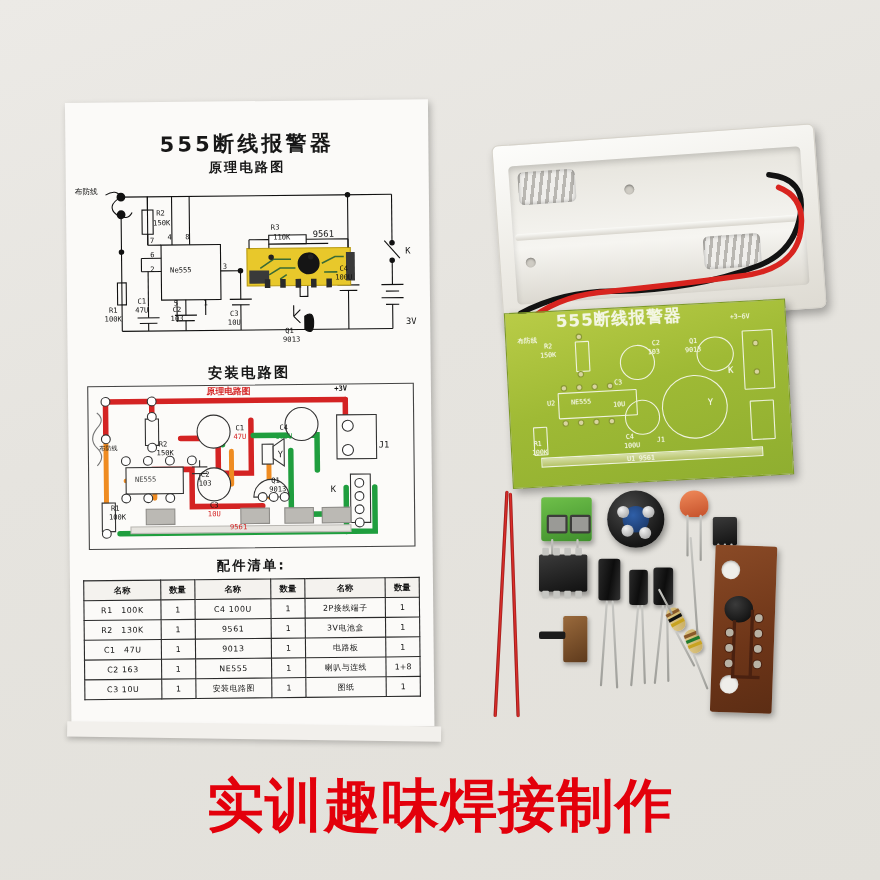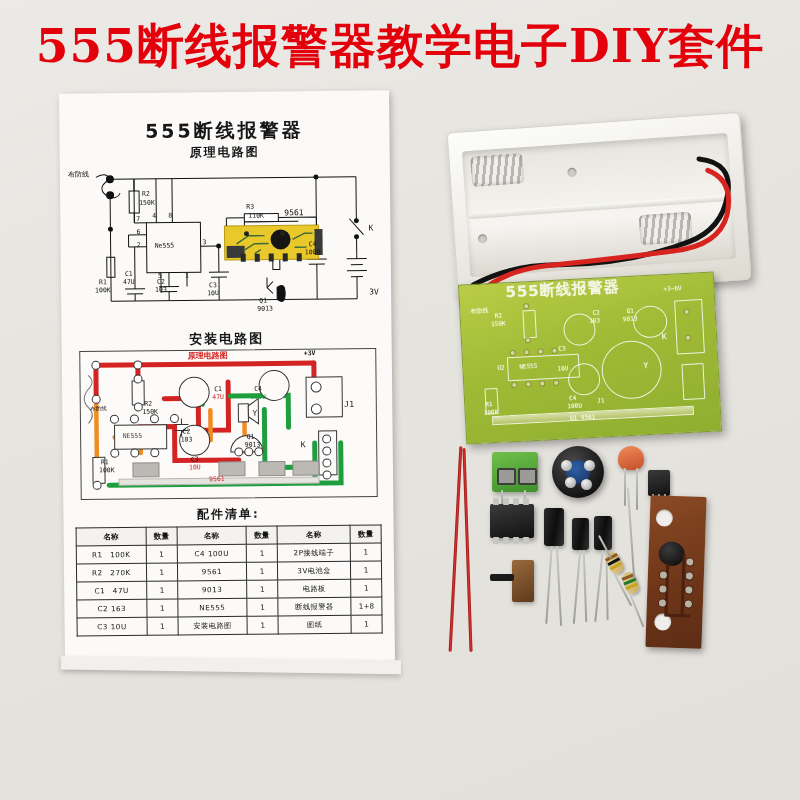--- a/index.html
+++ b/index.html
@@ -139,21 +139,20 @@
     border-radius:50%;background:radial-gradient(circle at 38% 32%,#3b3b3b,#060606);}
   .m-trace{position:absolute;background:#4a2110;}
   .m-pad{position:absolute;width:7px;height:7px;border-radius:50%;
     background:#b8b2a4;box-shadow:0 0 0 1px #4a2110;}
 </style>
 </head>
 <body>
 
 <div id="stage">
 
-  <div class="banner" id="title-top">555断线报警器教学电子DIY套件</div>
 
   <div id="sheet">
 
     <div class="sh-title" id="sch-title">555断线报警器</div>
     <div class="sh-title" id="sch-sub">原理电路图</div>
 
     <div id="schematic">
       <svg width="314" height="162" viewBox="0 0 314 162">
         <g stroke="#111" stroke-width="1" fill="none">
           <path d="M42 18 H240 M240 18 H288"></path>
@@ -380,41 +379,41 @@
       <tbody>
         <tr>
           <td class="nm">R1　100K</td>
           <td class="qt">1</td>
           <td class="nm">C4 100U</td>
           <td class="qt">1</td>
           <td class="nm">2P接线端子</td>
           <td class="qt">1</td>
         </tr>
         <tr>
-          <td class="nm">R2　270K</td>
+          <td class="nm">R2　130K</td>
           <td class="qt">1</td>
           <td class="nm">9561</td>
           <td class="qt">1</td>
           <td class="nm">3V电池盒</td>
           <td class="qt">1</td>
         </tr>
         <tr>
           <td class="nm">C1　47U</td>
           <td class="qt">1</td>
           <td class="nm">9013</td>
           <td class="qt">1</td>
           <td class="nm">电路板</td>
           <td class="qt">1</td>
         </tr>
         <tr>
           <td class="nm">C2 163</td>
           <td class="qt">1</td>
           <td class="nm">NE555</td>
           <td class="qt">1</td>
-          <td class="nm">断线报警器</td>
+          <td class="nm">喇叭与连线</td>
           <td class="qt">1+8</td>
         </tr>
         <tr>
           <td class="nm">C3 10U</td>
           <td class="qt">1</td>
           <td class="nm">安装电路图</td>
           <td class="qt">1</td>
           <td class="nm">图纸</td>
           <td class="qt">1</td>
         </tr>
@@ -577,13 +576,14 @@
     <div class="m-trace" style="left:34px;top:58px;width:3px;height:62px;"></div>
     <div class="m-pad" style="left:12px;top:76px;"></div>
     <div class="m-pad" style="left:12px;top:90px;"></div>
     <div class="m-pad" style="left:12px;top:104px;"></div>
     <div class="m-pad" style="left:38px;top:62px;"></div>
     <div class="m-pad" style="left:38px;top:76px;"></div>
     <div class="m-pad" style="left:38px;top:90px;"></div>
     <div class="m-pad" style="left:38px;top:104px;"></div>
   </div>
 
+  <div class="banner" id="title-bottom">实训趣味焊接制作</div>
 </div>
 
 </body></html>

